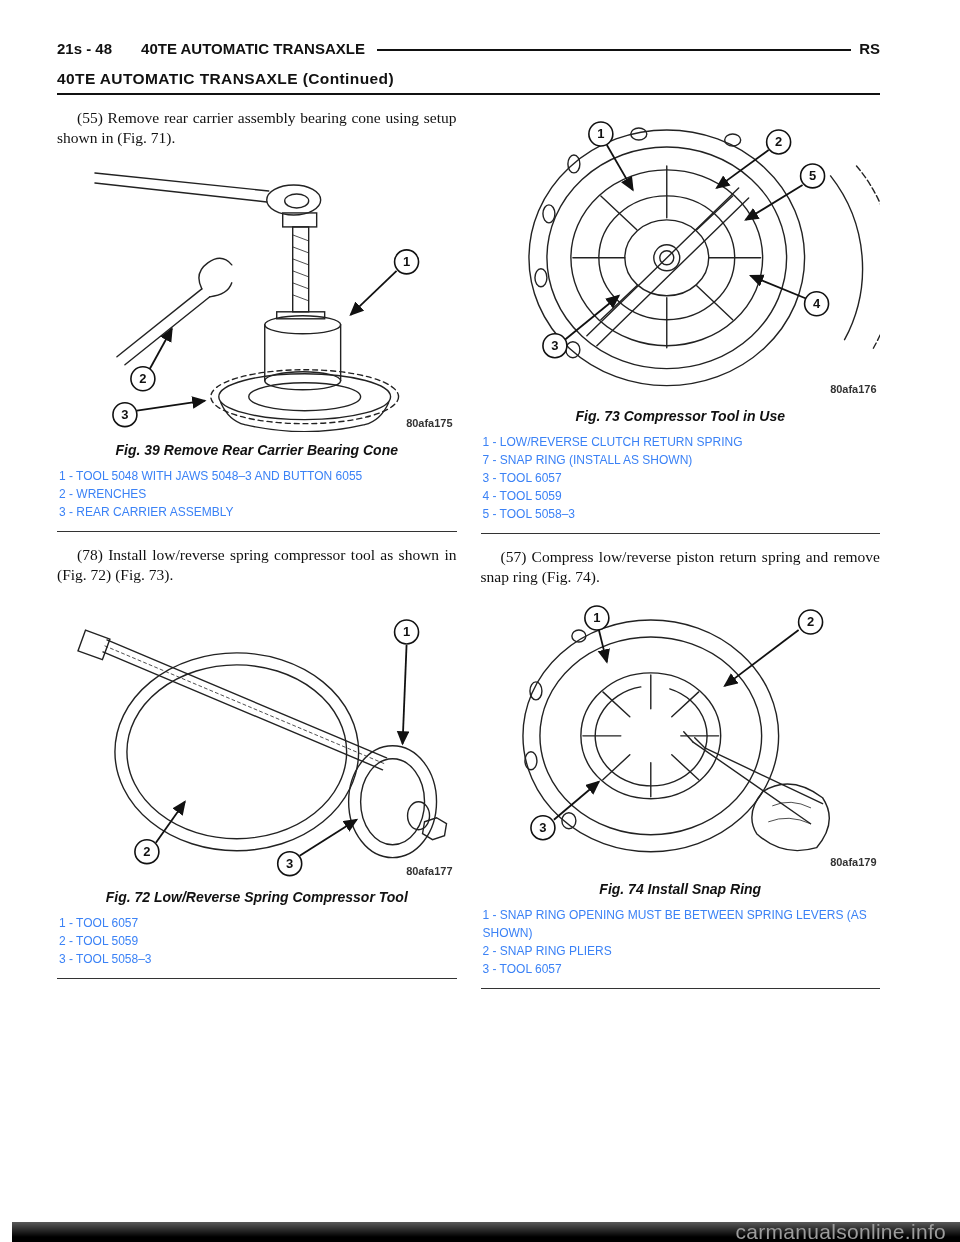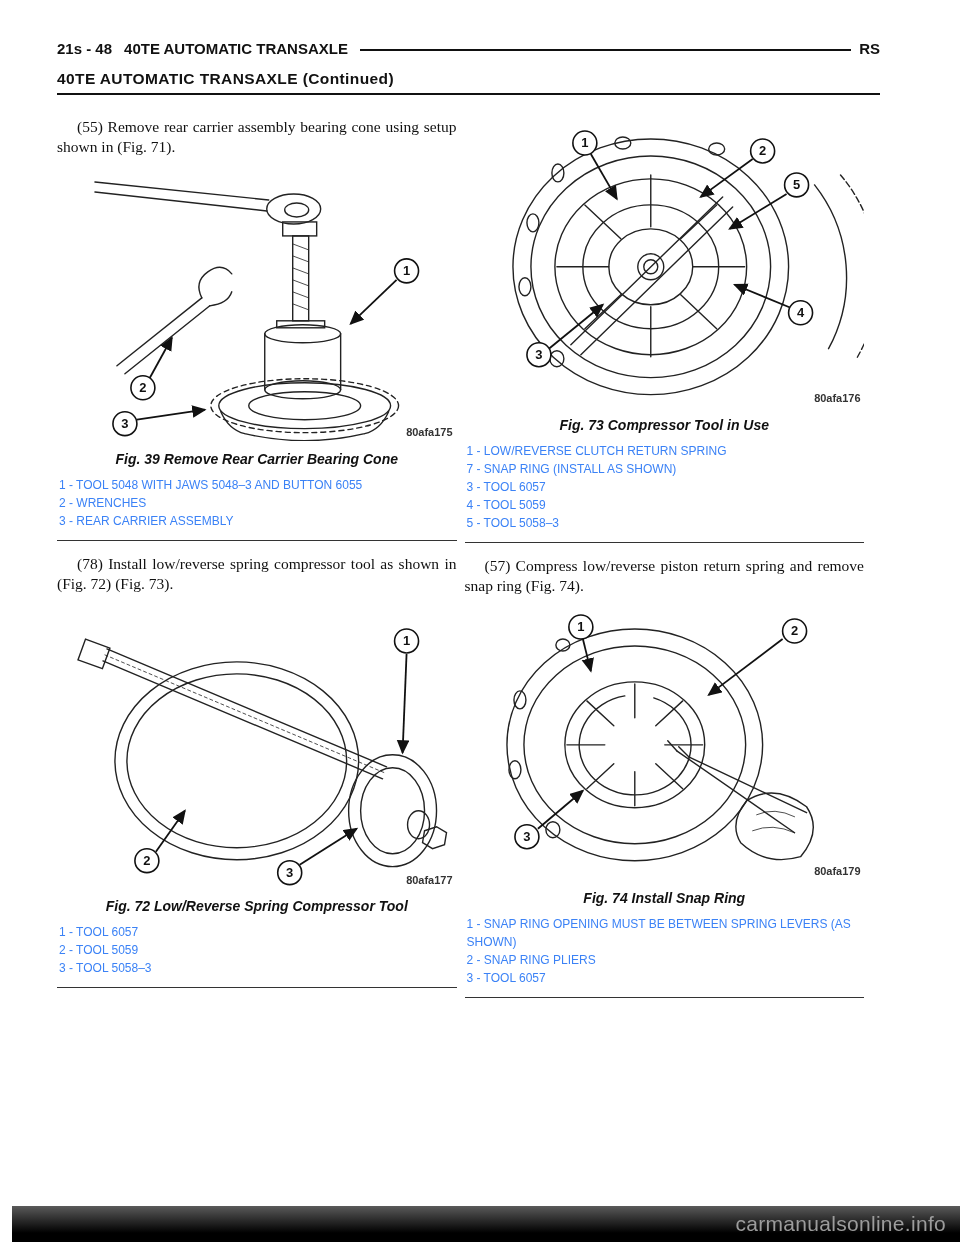--- a/index.html
+++ b/index.html
@@ -13,31 +13,31 @@
     font-family: "Liberation Serif", serif;
   }
   .page { padding: 40px 80px 0 57px; }
 
   
   .doc-header {
     display: flex; align-items: center;
     font-family: "Liberation Sans", sans-serif;
     font-weight: bold; font-size: 15px; white-space: nowrap;
   }
-  .doc-header .page-ref { margin-right: 12px; }
+  .doc-header .page-ref { margin-right: 29px; }
   .doc-header .rule { flex: 1; border-top: 2px solid #111; margin: 3px 8px 0 12px; height: 0; }
 
   .section-bar { margin-top: 13px; border-bottom: 2px solid #111; padding-bottom: 5px; }
   .section-title {
     font-family: Liberation Sans, sans-serif;
     font-weight: bold; font-size: 15.5px; letter-spacing: .4px;
   }
 
   
-  .columns { display: flex; gap: 8px; margin-top: 22px; }
+  .columns { display: flex; gap: 24px; margin-top: 13px; }
   .col { width: 399.5px; }
 
   p.step {
     font-size: 15.5px; line-height: 1.3; text-align: justify;
     text-indent: 20px; margin: 0 0 9px 0;
   }
 
   figure.fig { margin: 5px 0 0 0; padding: 0; }
   .fig-art { position: relative; }
   .fig-art svg { display: block; width: 100%; height: auto; }
@@ -58,21 +58,21 @@
   svg .ln { stroke: #222; stroke-width: 1.4; fill: none; stroke-linecap: round; }
   svg .hz { stroke: #222; stroke-width: .8; fill: none; }
   svg .ar { stroke: #111; stroke-width: 1.8; fill: none; }
   svg .co { stroke: #111; stroke-width: 1.6; fill: #fff; }
   svg text { font-family: "Liberation Sans", sans-serif; }
   svg .callout-num { font-size: 13px; font-weight: bold; fill: #111; }
   svg .fig-code { font-size: 11px; font-weight: bold; fill: #333; }
 
   
   .footer-bar {
-    position: absolute; left: 12px; right: 0; bottom: 0; height: 36px;
+    position: absolute; left: 12px; right: 0; bottom: 0; height: 20px;
     background: linear-gradient(#5a5a5a, #000 75%);
     display: flex; align-items: center; justify-content: flex-end;
     padding-right: 14px;
   }
   .watermark {
     font-family: "Liberation Sans", sans-serif;
     font-size: 21px; color: #9c9c9c; letter-spacing: .3px;
   }
 </style>
 </head>

